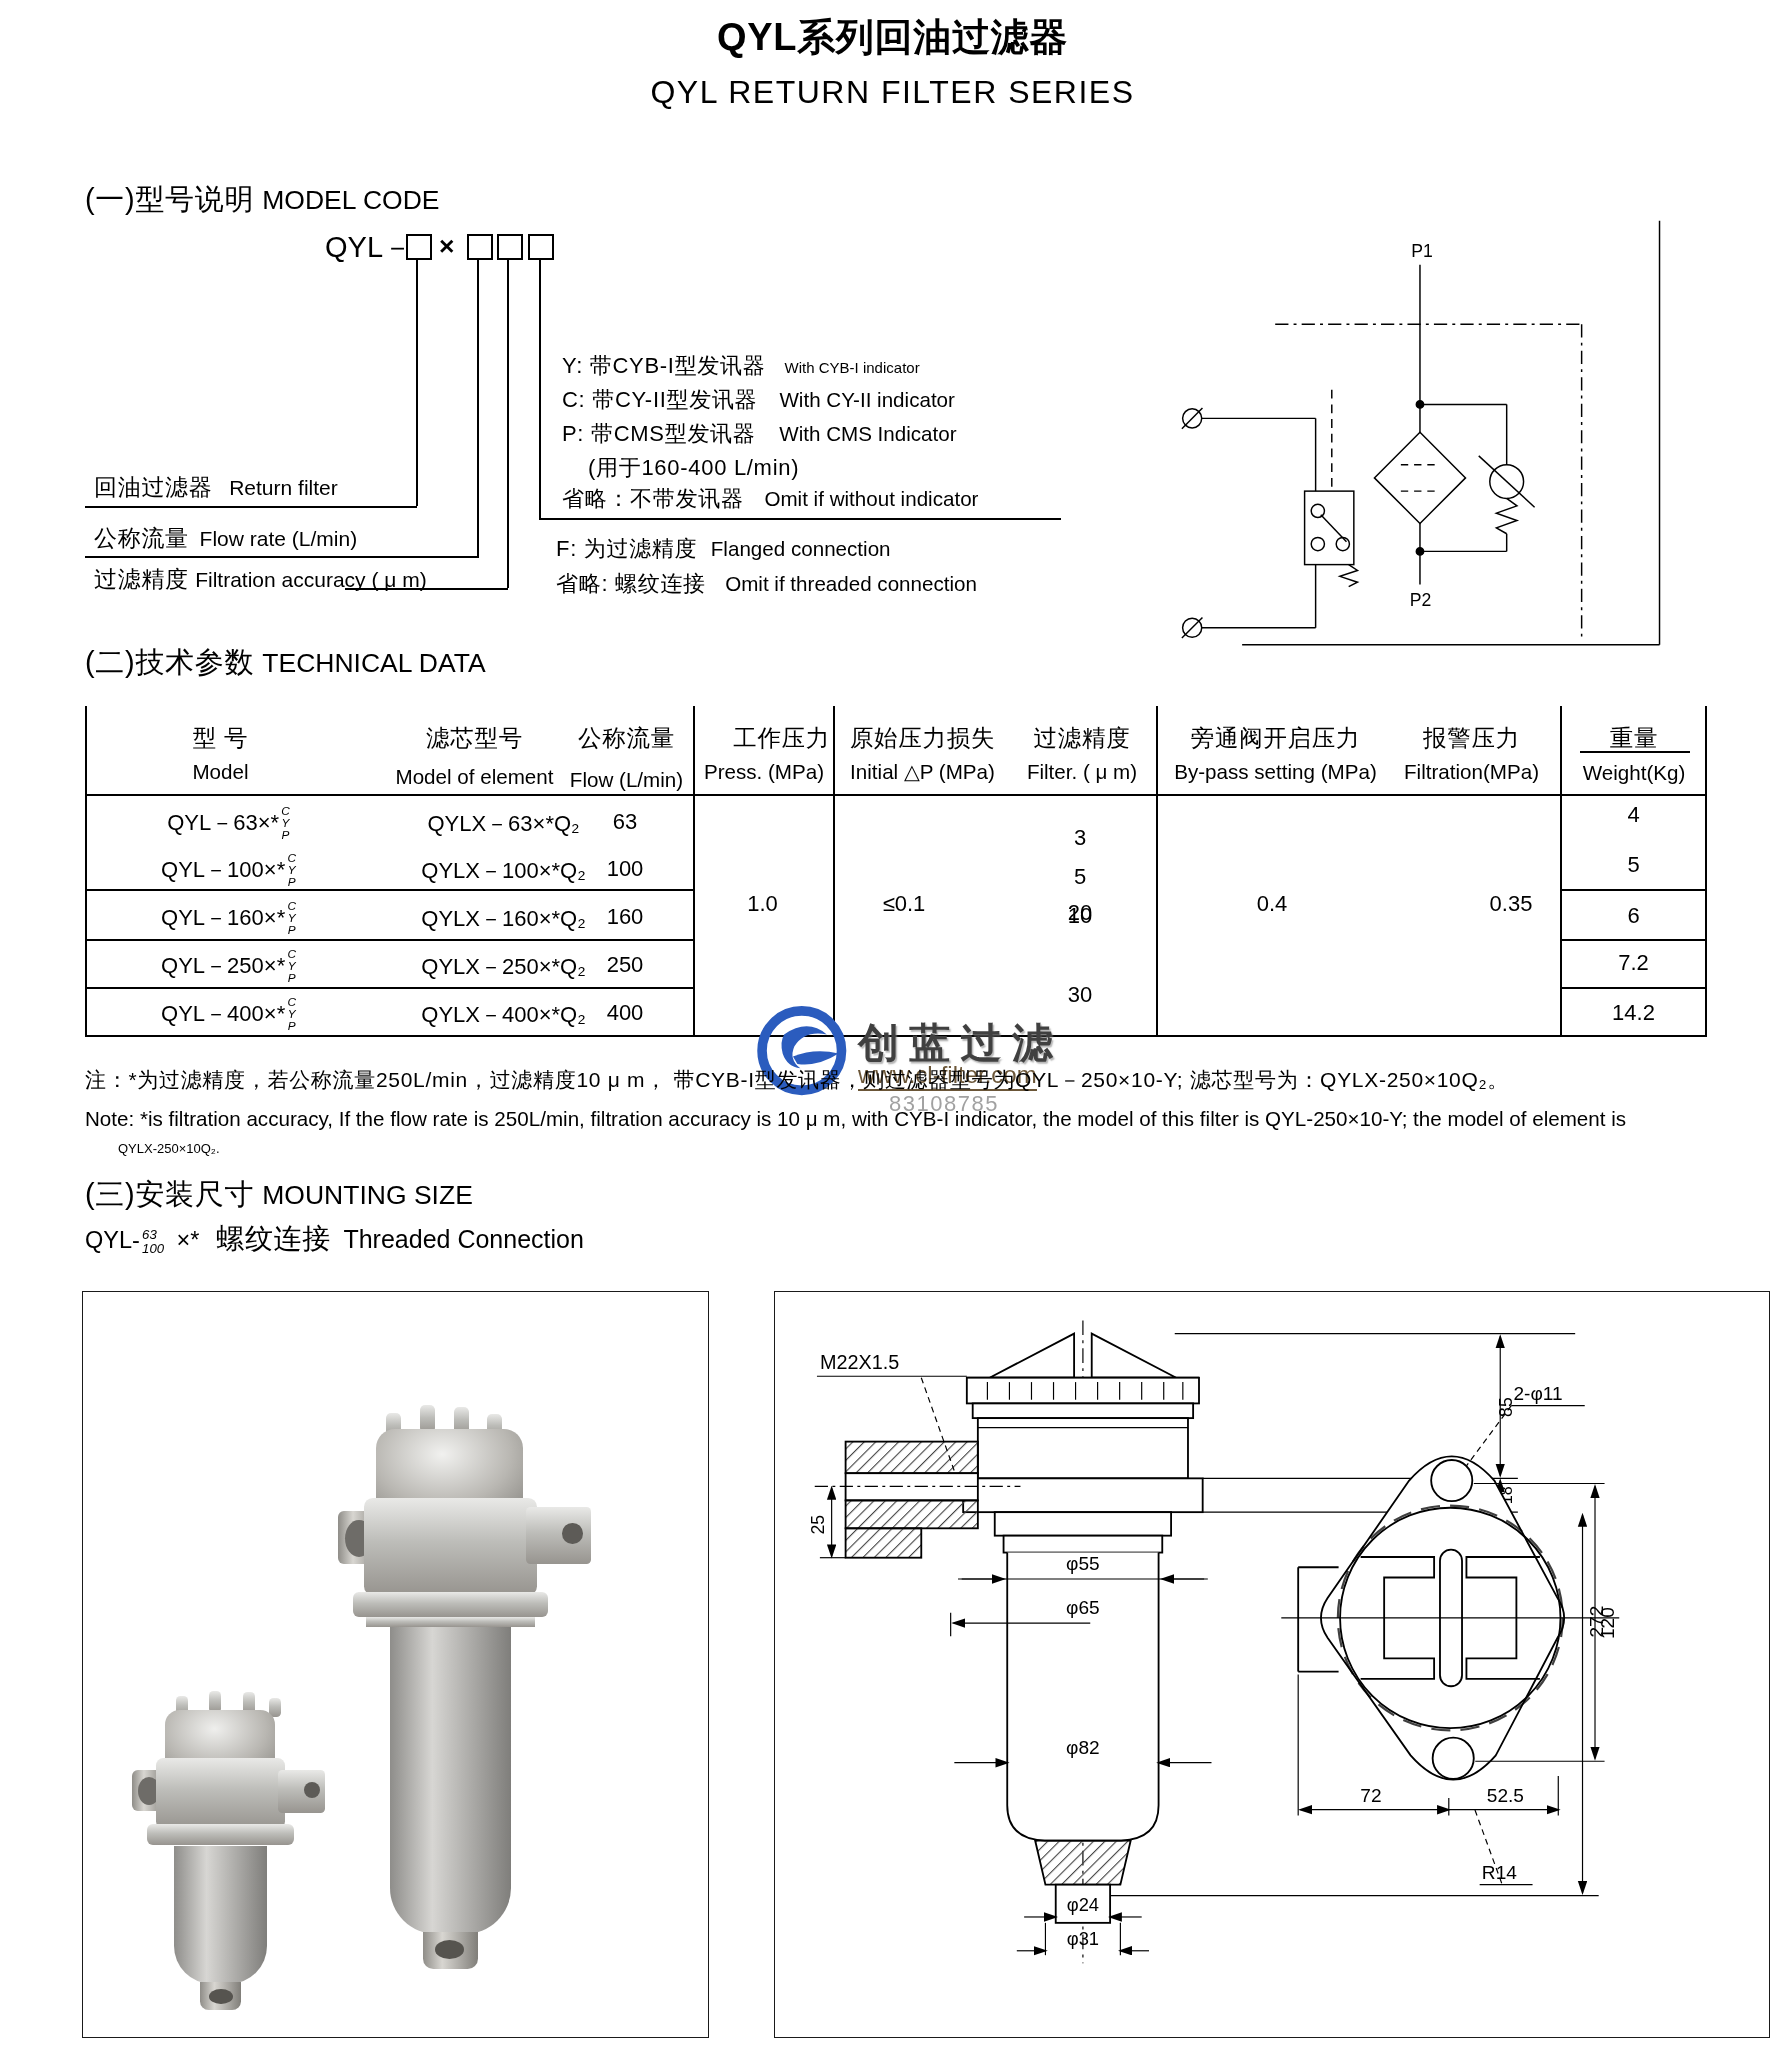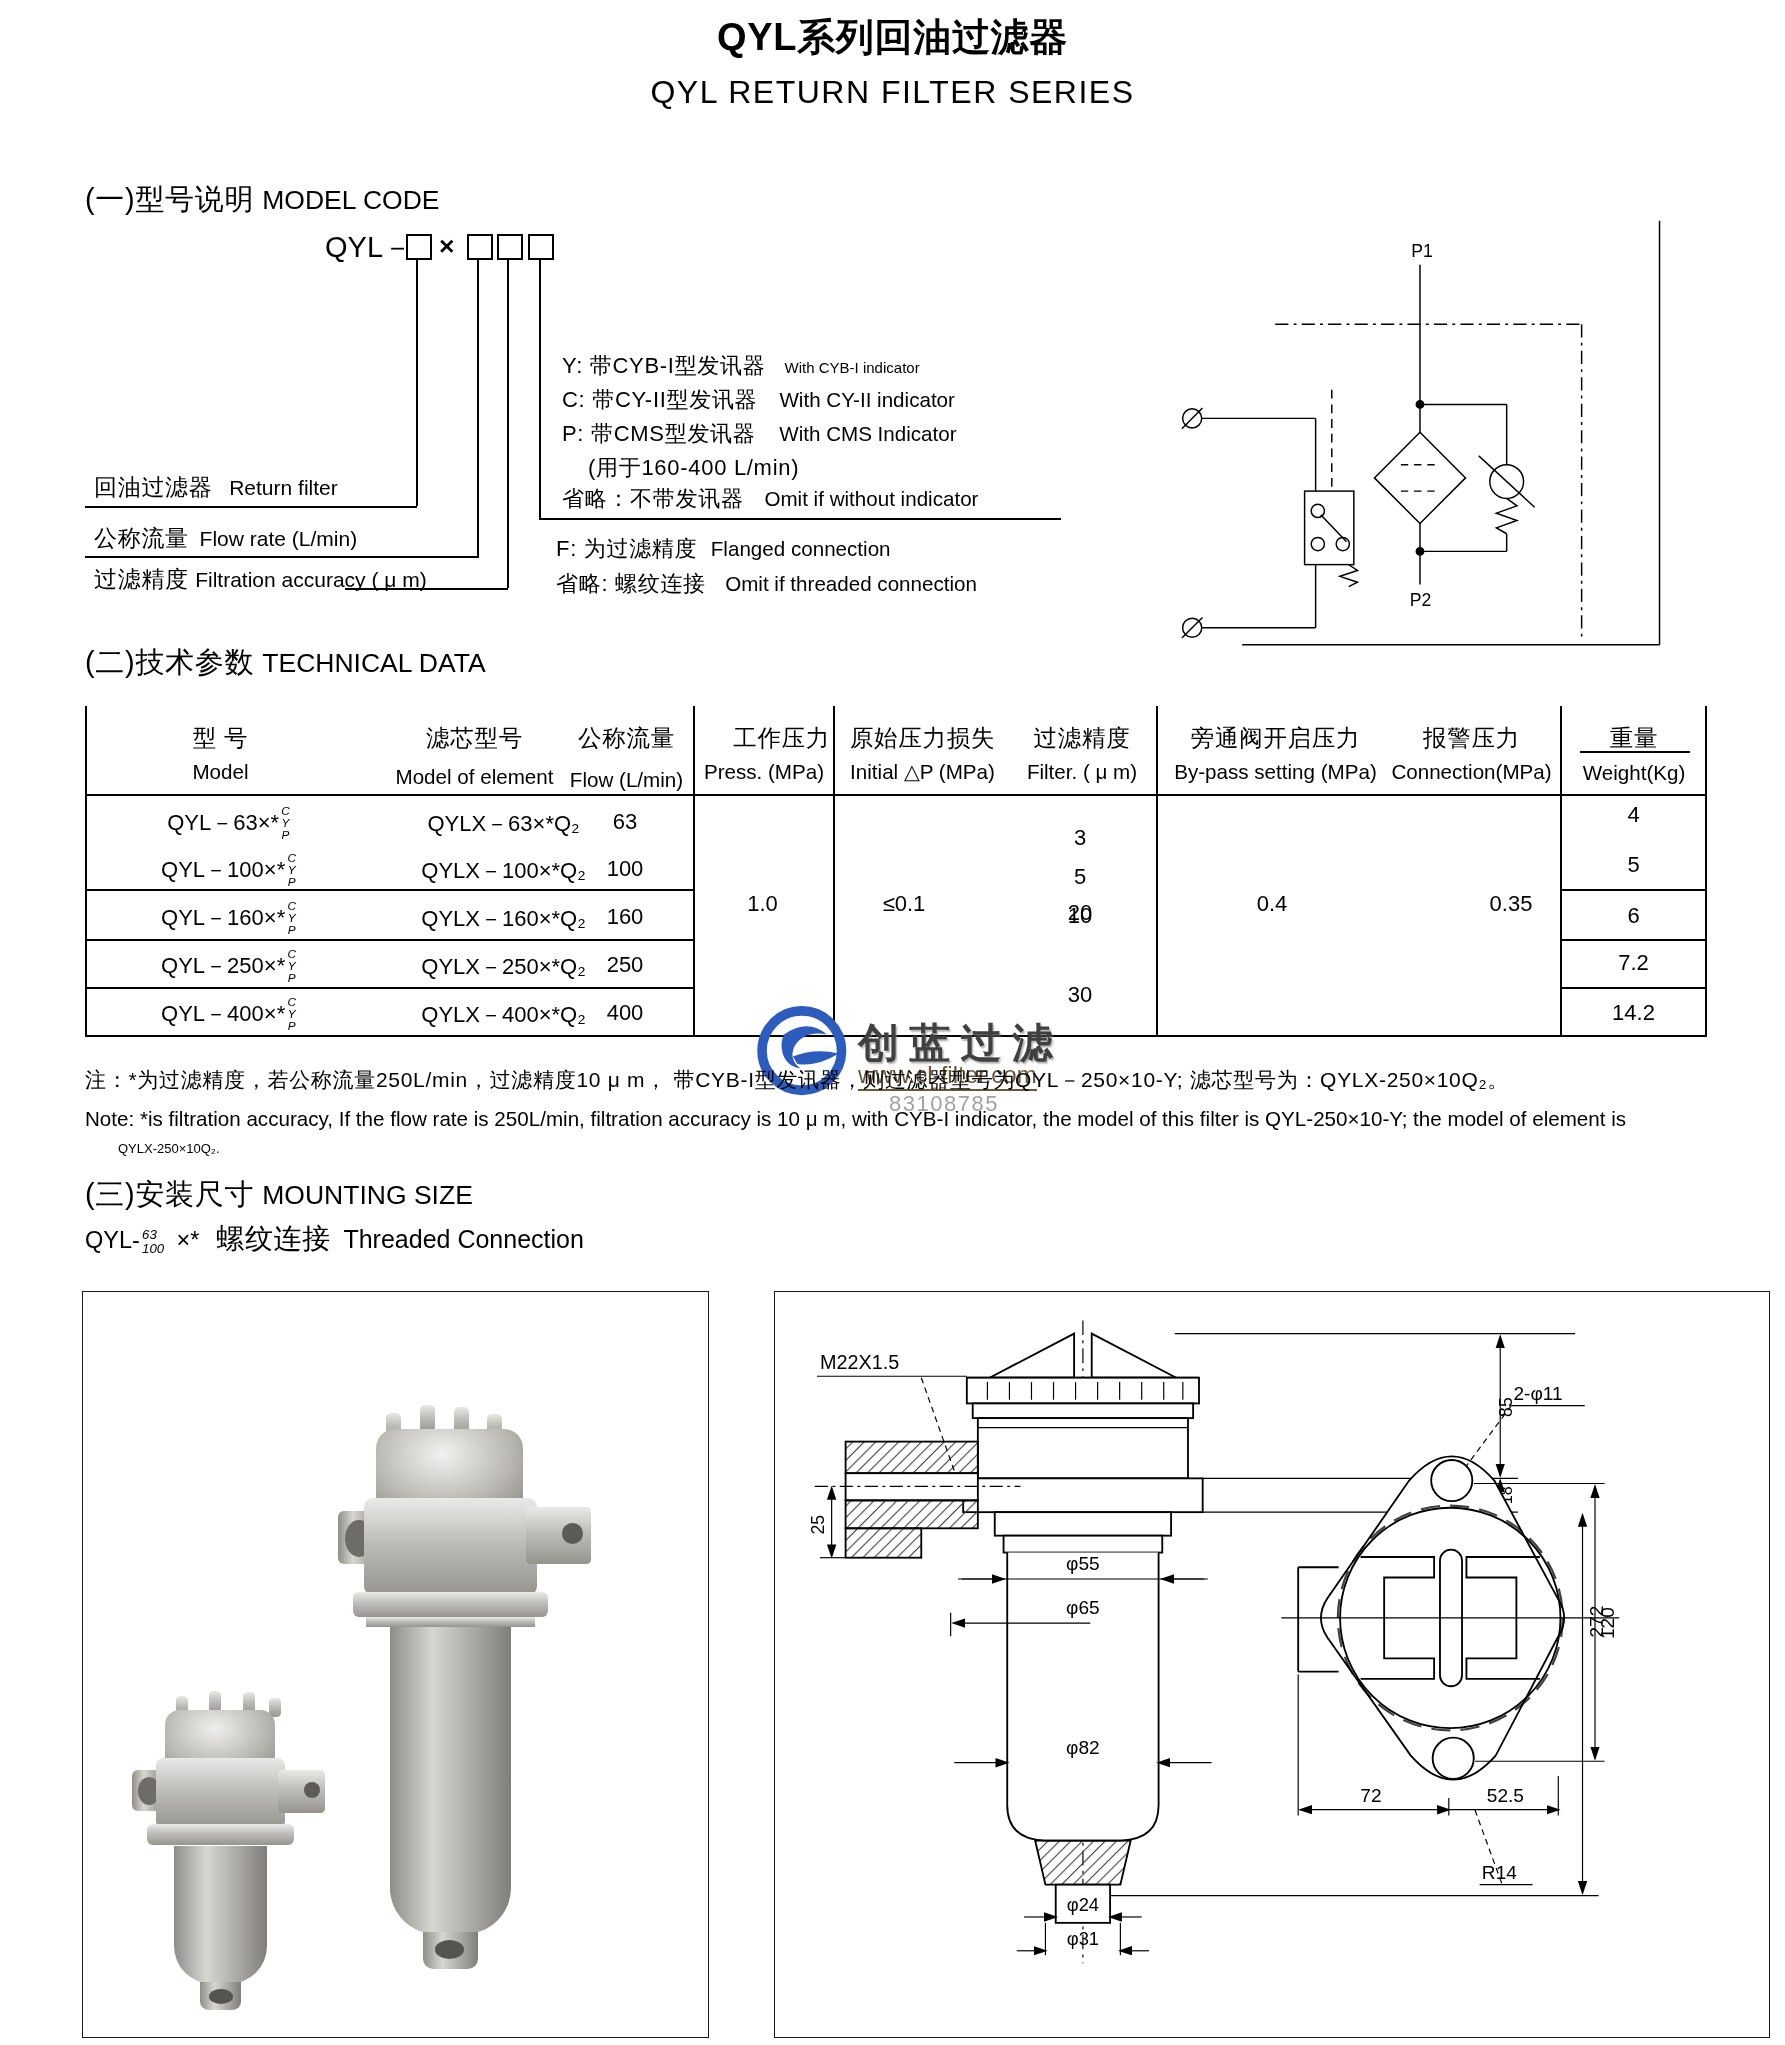--- a/index.html
+++ b/index.html
@@ -182,21 +182,21 @@
   <div class="hdr2" style="left:1014px;top:722px;width:136px;">
     <div class="cn" style="font-size:23.5px;">过滤精度</div>
     <div style="font-size:20.6px;margin-top:5.9px;">Filter. ( μ m)</div>
   </div>
   <div class="hdr2" style="left:1169px;top:722px;width:213px;">
     <div class="cn" style="font-size:23.5px;">旁通阀开启压力</div>
     <div style="font-size:20.6px;margin-top:5.9px;">By-pass setting (MPa)</div>
   </div>
   <div class="hdr2" style="left:1385px;top:722px;width:173px;">
     <div class="cn" style="font-size:23.5px;">报警压力</div>
-    <div style="font-size:20.6px;margin-top:5.9px;">Connection(MPa)</div>
+    <div style="font-size:20.6px;margin-top:5.9px;">Filtration(MPa)</div>
   </div>
   <div class="hdr2" style="left:1566px;top:722px;width:136px;">
     <div class="cn" style="font-size:23.5px;">重量</div>
     <div style="font-size:20.6px;margin-top:7.4px;">Weight(Kg)</div>
   </div>
 
   <div class="cell" style="left:96px;top:806px;width:265px;">
     <span>QYL－63×*</span><span class="cyp">
         <i>C</i>
         <i>Y</i>

